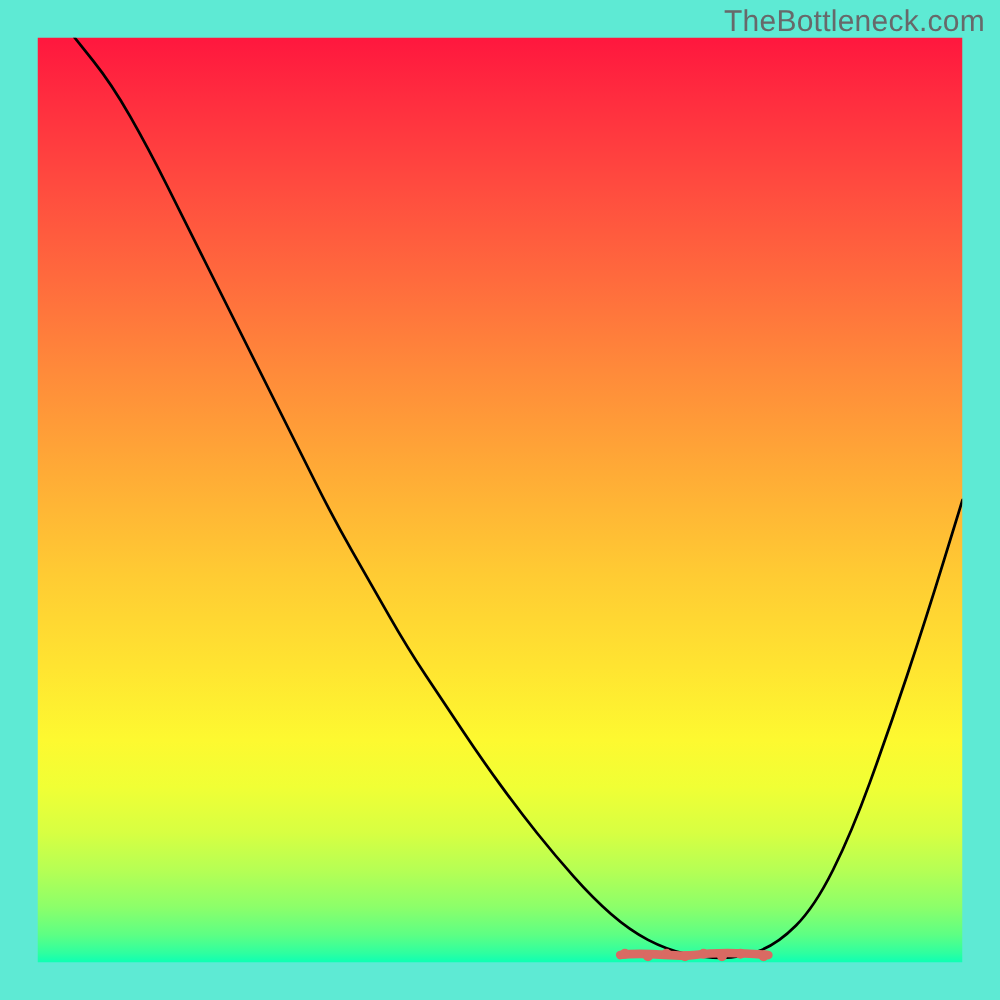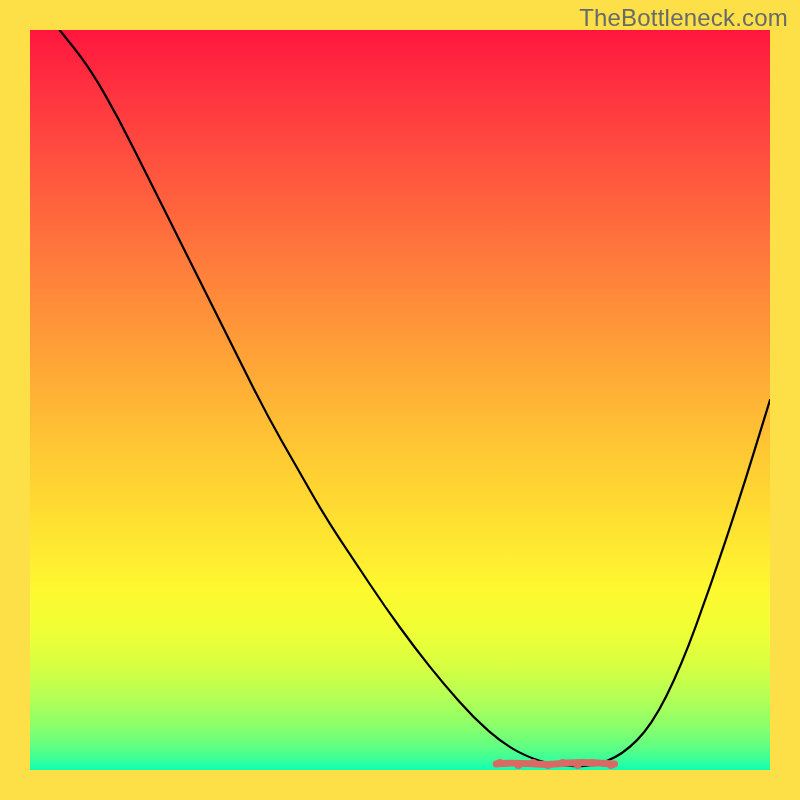--- a/index.html
+++ b/index.html
@@ -1,21 +1,21 @@
 <!DOCTYPE html>
 <html><head>
 <meta charset="utf-8">
 <style>
   * { margin: 0; padding: 0; box-sizing: border-box; }
   html, body { width: 800px; height: 800px; overflow: hidden; background: #000; }
   .frame {
     position: relative;
     width: 800px;
     height: 800px;
-    background: #fde047;
+    background: #5eead4;
   }
   .watermark {
     position: absolute;
     top: 4px;
     right: 12px;
     font-family: Arial, sans-serif;
     font-size: 24px;
     color: #67696a;
     letter-spacing: 0.2px;
     z-index: 10;

